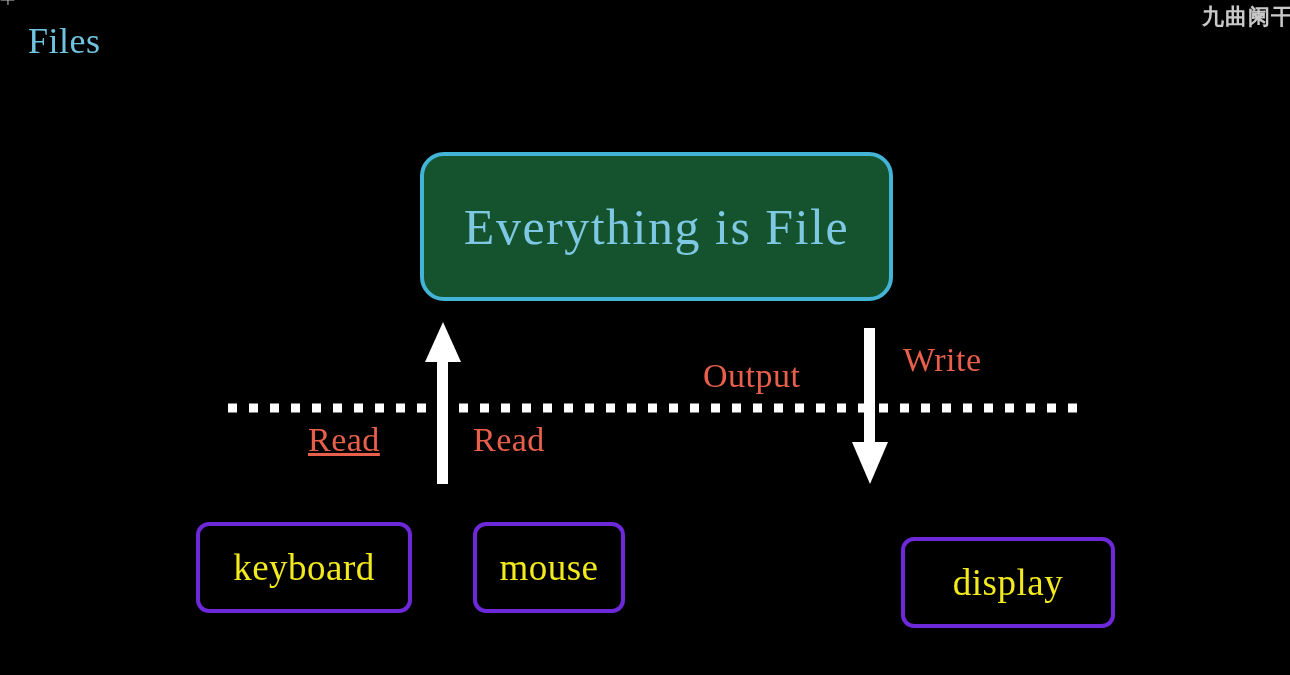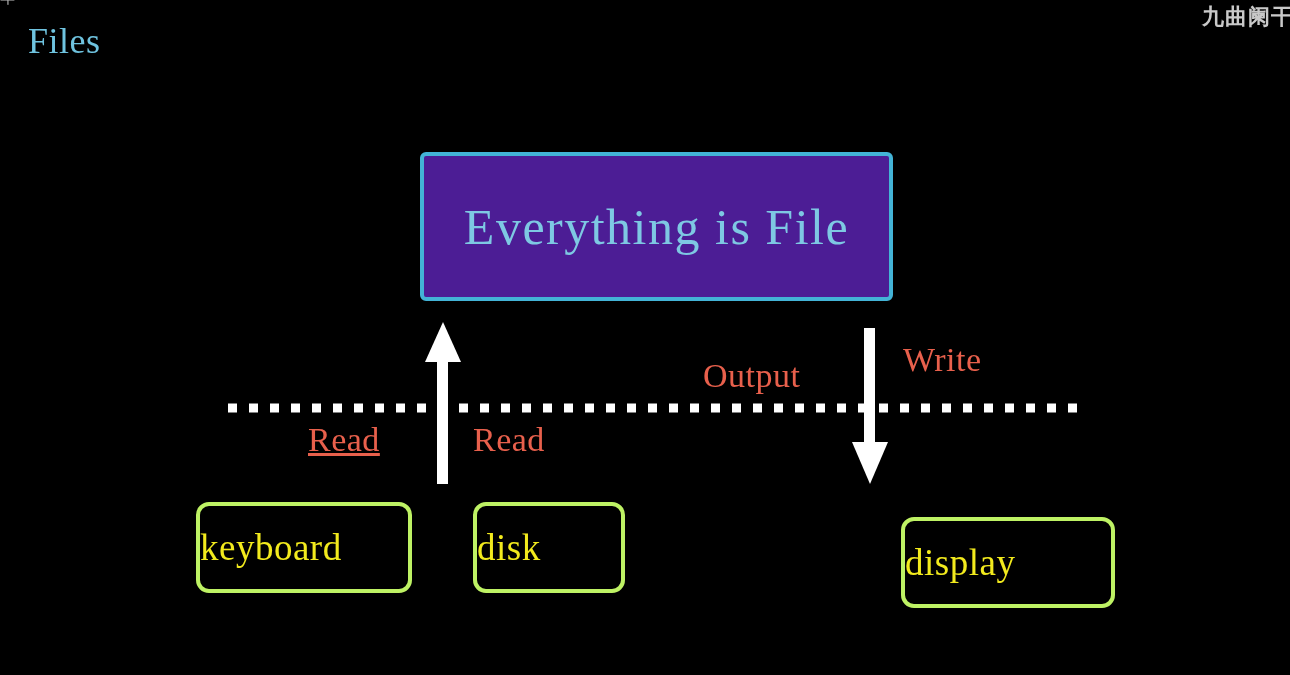--- a/index.html
+++ b/index.html
@@ -76,25 +76,25 @@
 
   
   .kernel-box {
     position: absolute;
     left: 420px;
     top: 152px;
     width: 473px;
     height: 149px;
     box-sizing: border-box;
     border: 4px solid #43b3d6;
-    border-radius: 6px;
+    border-radius: 24px;
     display: flex;
     align-items: center;
     justify-content: center;
-    background: #4c1d95;
+    background: #14532d;
   }
   .kernel-label {
     font-size: 50px;
     color: #7ec8e3;
     letter-spacing: 1.5px;
     white-space: nowrap;
     line-height: 1;
   }
 
   
@@ -126,26 +126,27 @@
   }
   .op-read   { left: 308px; top: 423px; text-decoration: underline; }
   .op-input  { left: 473px; top: 423px; }
   .op-output { left: 703px; top: 324px; margin-top: 35px; }
   .op-write  { left: 903px; top: 343px; }
 
   
   .device-box {
     position: absolute;
     box-sizing: border-box;
-    border: 4px solid #bef264;
+    border: 4px solid #6d28d9;
     border-radius: 13px;
     background: #000000;
     display: flex;
     align-items: center;
-    justify-content: flex-start;
+    justify-content: center;
+    margin-top: 20px;
   }
   .device-label {
     font-size: 37px;
     color: #f2ea1d;
     line-height: 1;
     white-space: nowrap;
     letter-spacing: 0.5px;
   }
   .device-keyboard { left: 196px; top: 502px; width: 216px; height: 91px; }
   .device-mouse    { left: 473px; top: 502px; width: 152px; height: 91px; }
@@ -196,19 +197,19 @@
 
   <div class="op-label op-read">Read</div>
   <div class="op-label op-input">Read</div>
   <div class="op-label op-output">Output</div>
   <div class="op-label op-write">Write</div>
 
   <div class="device-box device-keyboard">
     <span class="device-label">keyboard</span>
   </div>
   <div class="device-box device-mouse">
-    <span class="device-label">disk</span>
+    <span class="device-label">mouse</span>
   </div>
   <div class="device-box device-display">
     <span class="device-label">display</span>
   </div>
 
 </div>
 
 </body></html>

